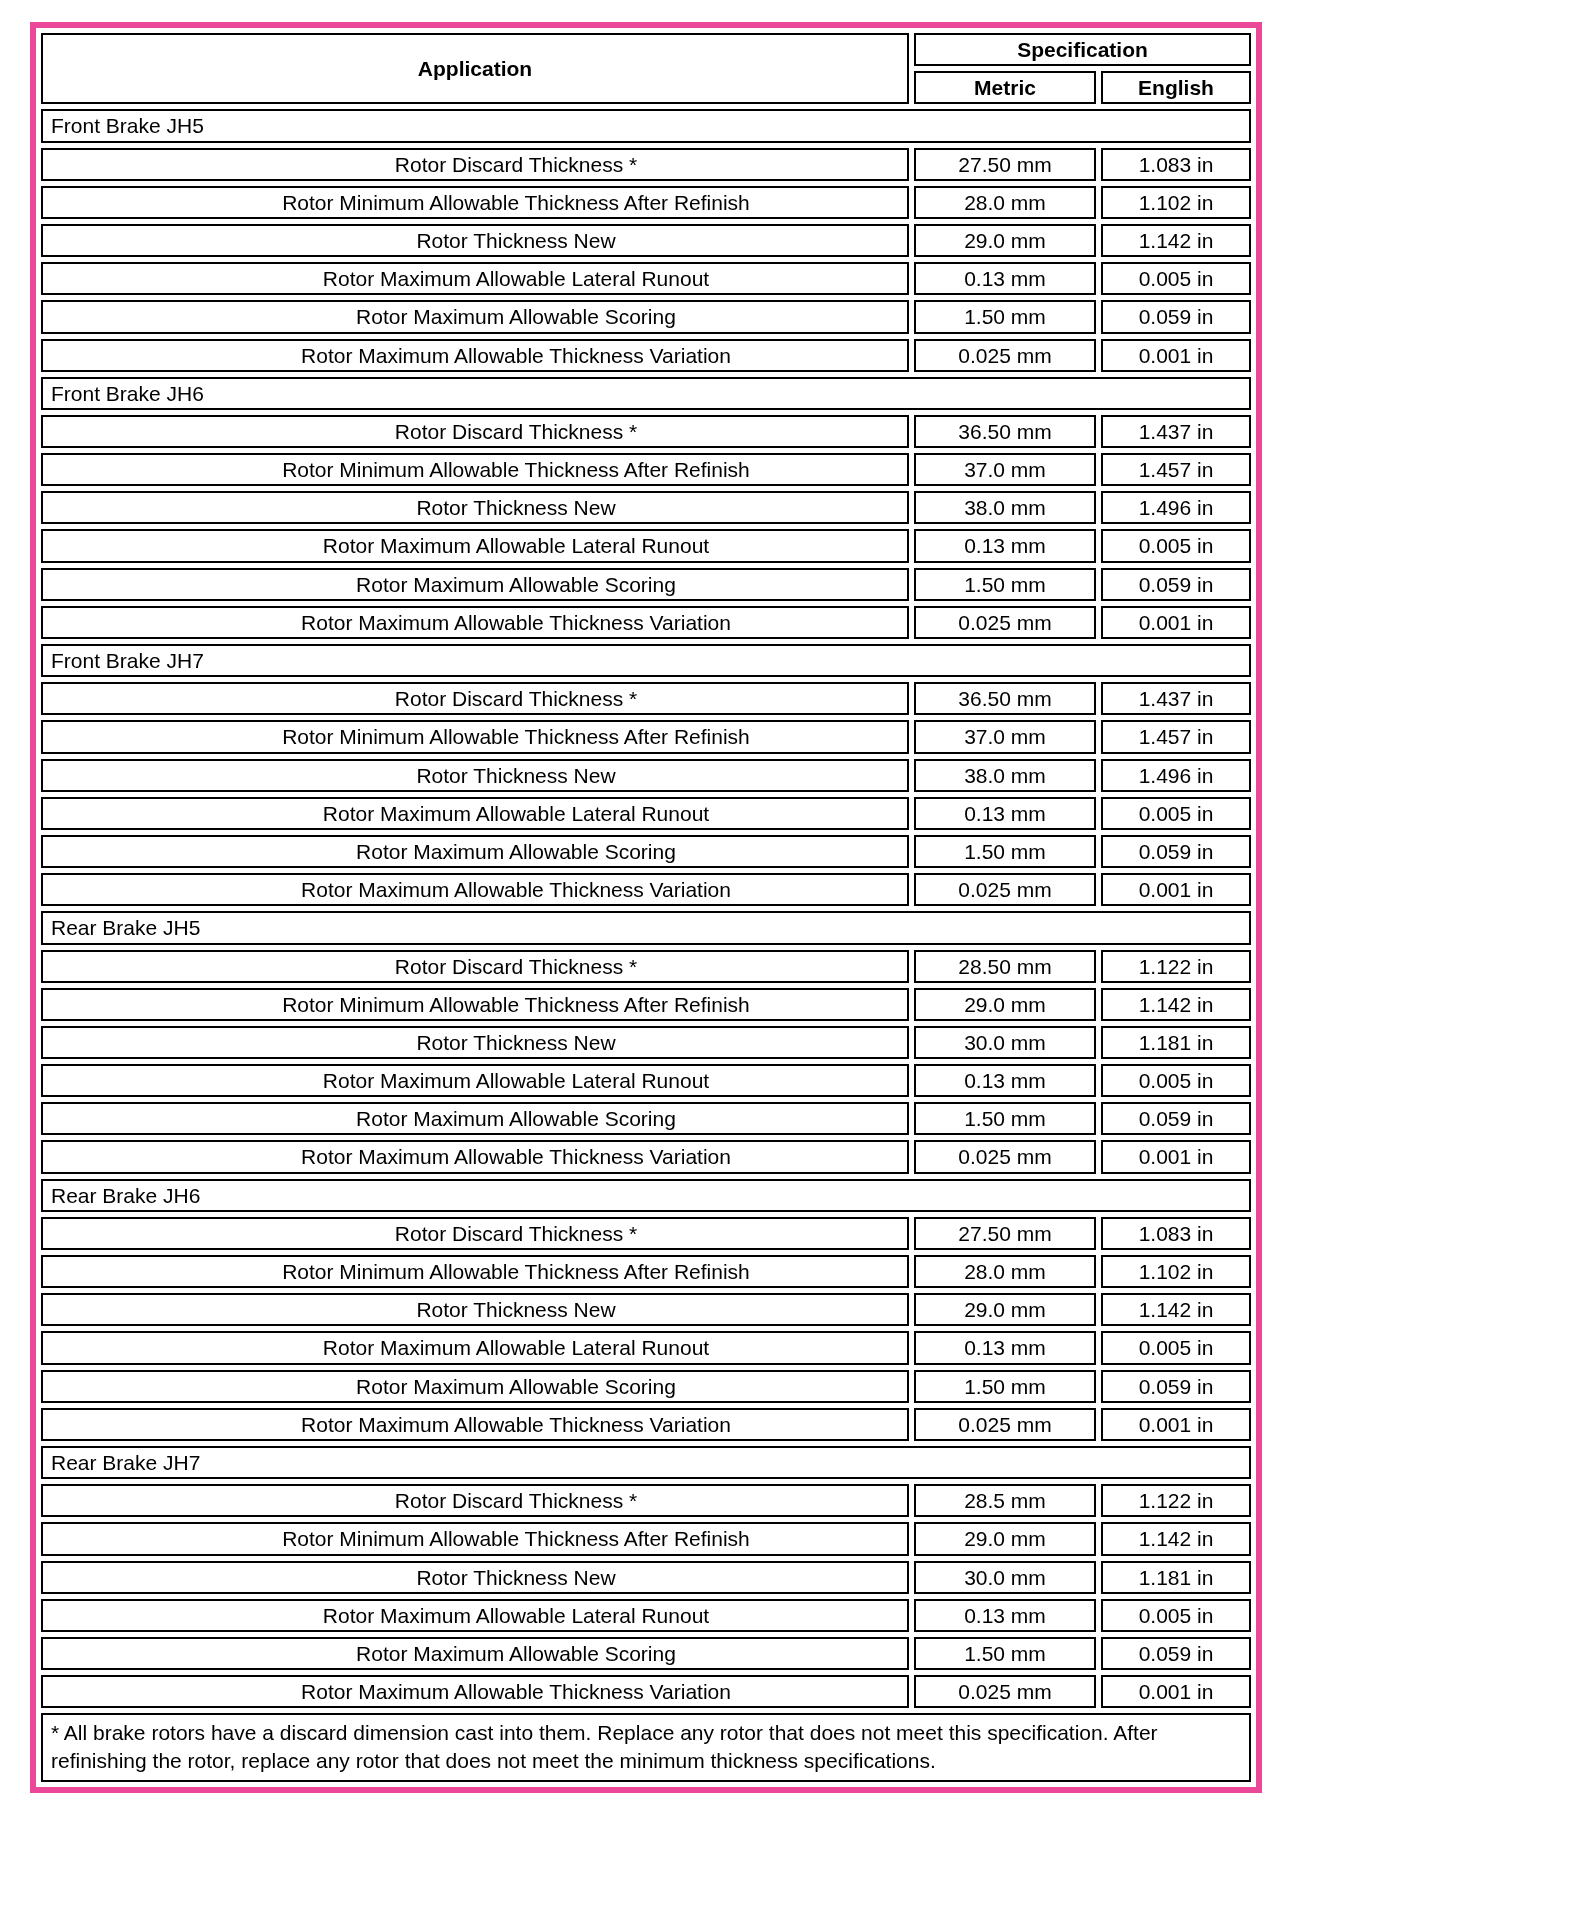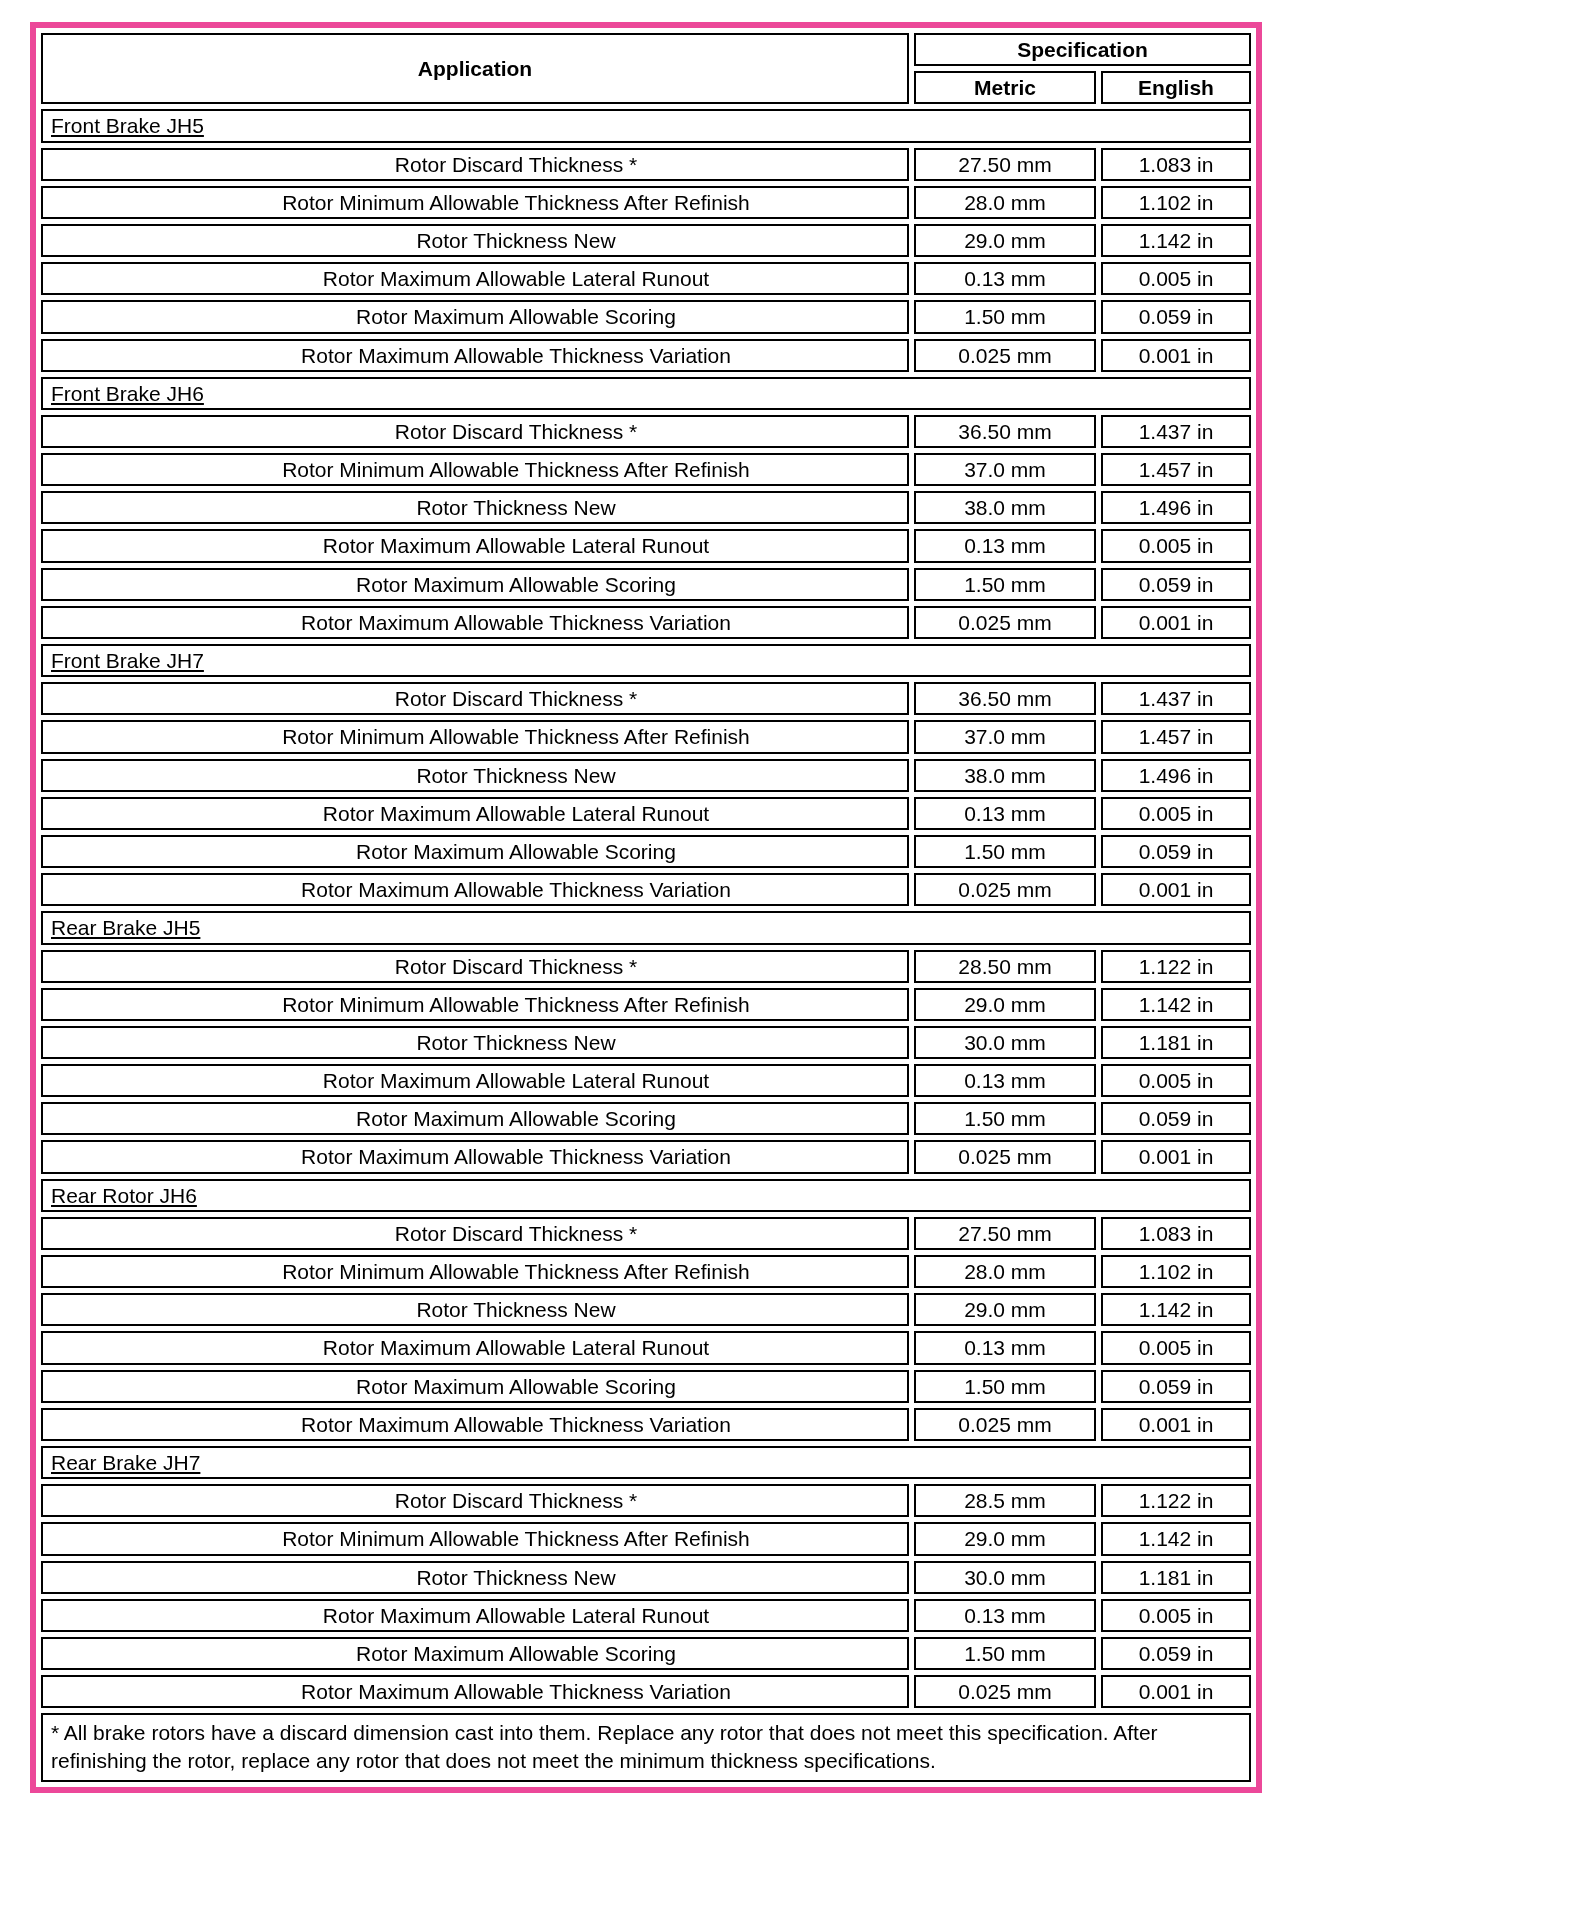--- a/index.html
+++ b/index.html
@@ -45,21 +45,20 @@
     text-align: center;
     vertical-align: middle;
   }
   th.app-header {
     vertical-align: middle;
   }
   td.section-title {
     text-align: left;
     padding-left: 8px;
     font-weight: normal;
-    text-decoration: underline;
   }
   td.row-label {
     text-align: center;
     padding-left: 88px;
   }
   td.value {
     text-align: center;
   }
   td.footnote-cell {
     height: auto;
@@ -218,21 +217,21 @@
           <td class="row-label">Rotor Maximum Allowable Scoring</td>
           <td class="value">1.50 mm</td>
           <td class="value">0.059 in</td>
         </tr>
         <tr>
           <td class="row-label">Rotor Maximum Allowable Thickness Variation</td>
           <td class="value">0.025 mm</td>
           <td class="value">0.001 in</td>
         </tr>
         <tr>
-          <td colspan="3" class="section-title">Rear Rotor JH6</td>
+          <td colspan="3" class="section-title">Rear Brake JH6</td>
         </tr>
         <tr>
           <td class="row-label">Rotor Discard Thickness *</td>
           <td class="value">27.50 mm</td>
           <td class="value">1.083 in</td>
         </tr>
         <tr>
           <td class="row-label">Rotor Minimum Allowable Thickness After Refinish</td>
           <td class="value">28.0 mm</td>
           <td class="value">1.102 in</td>

